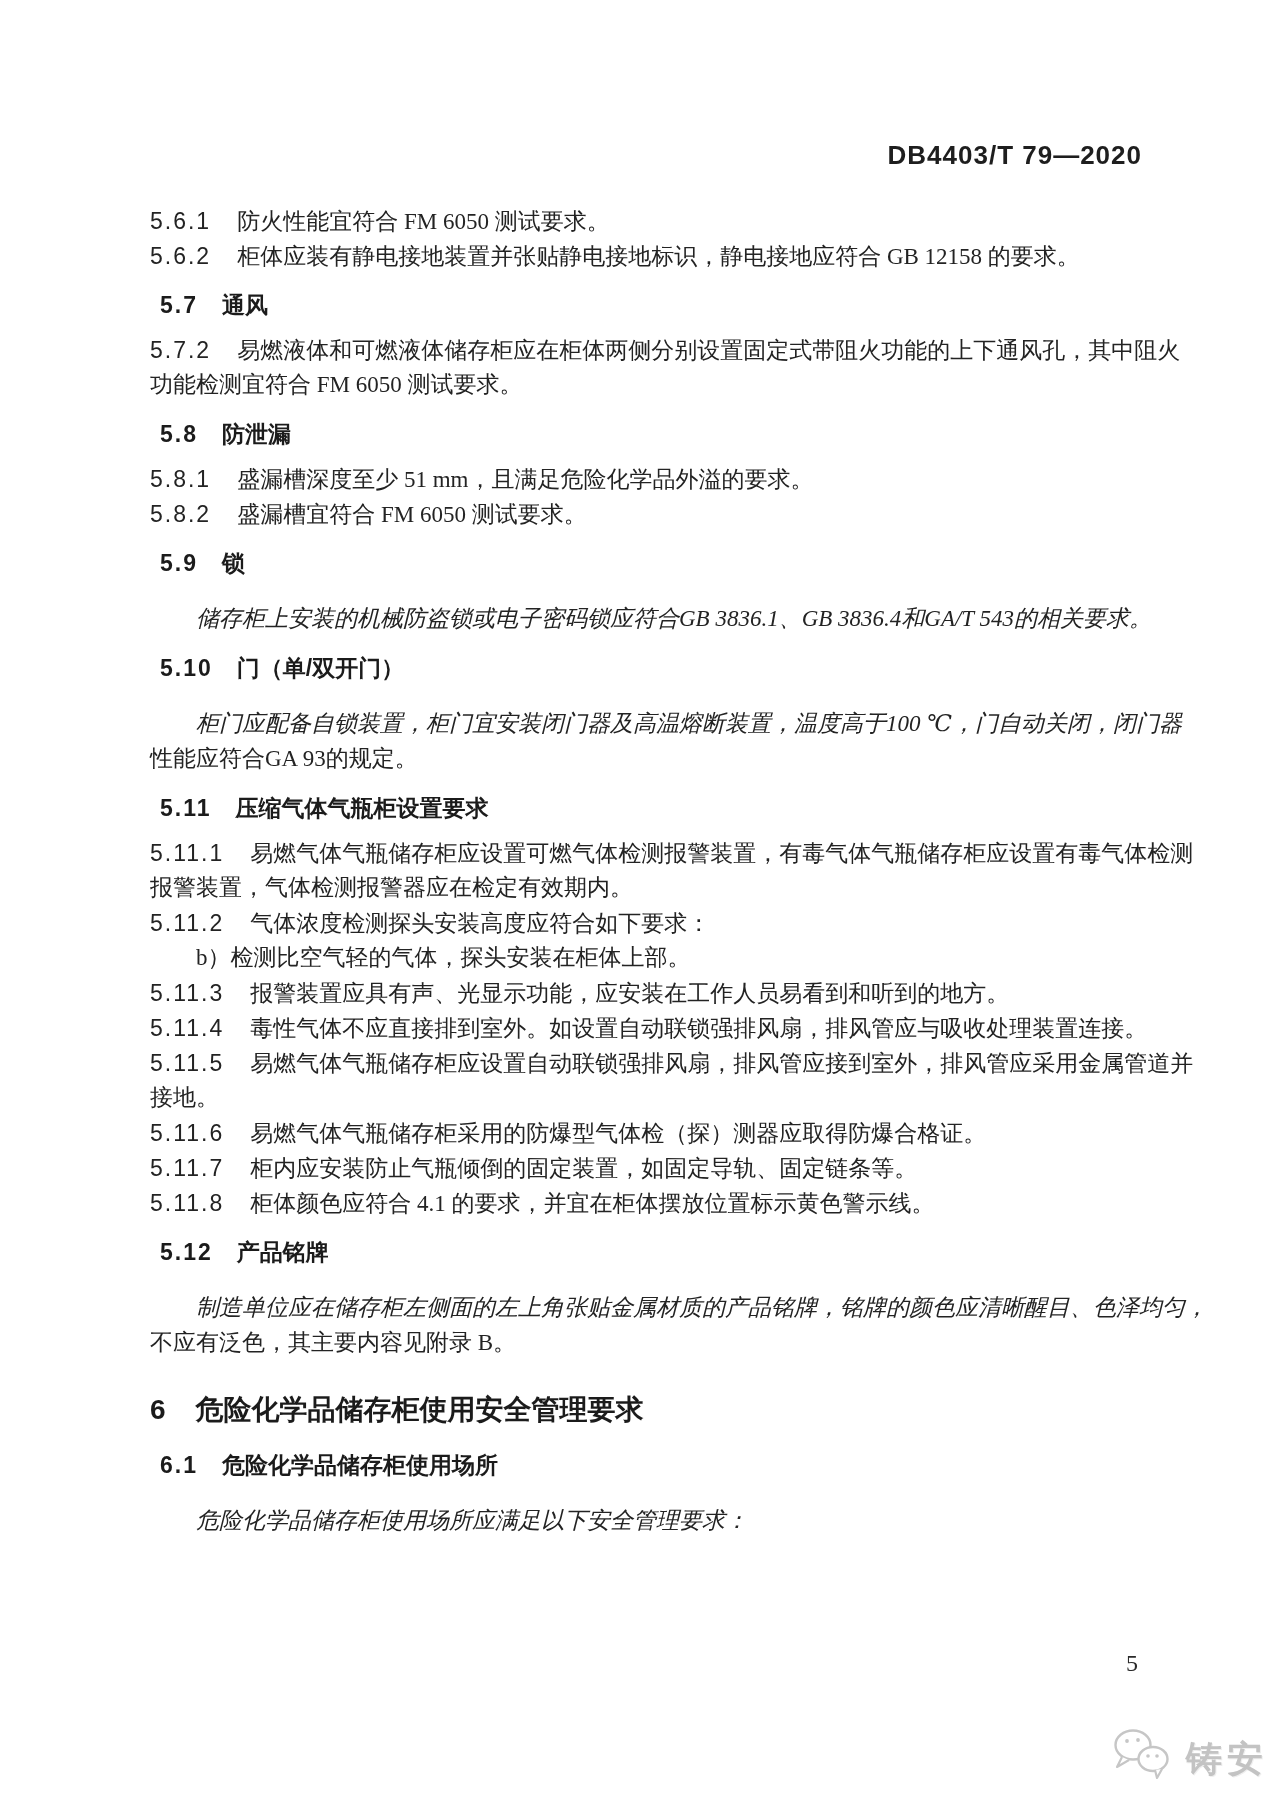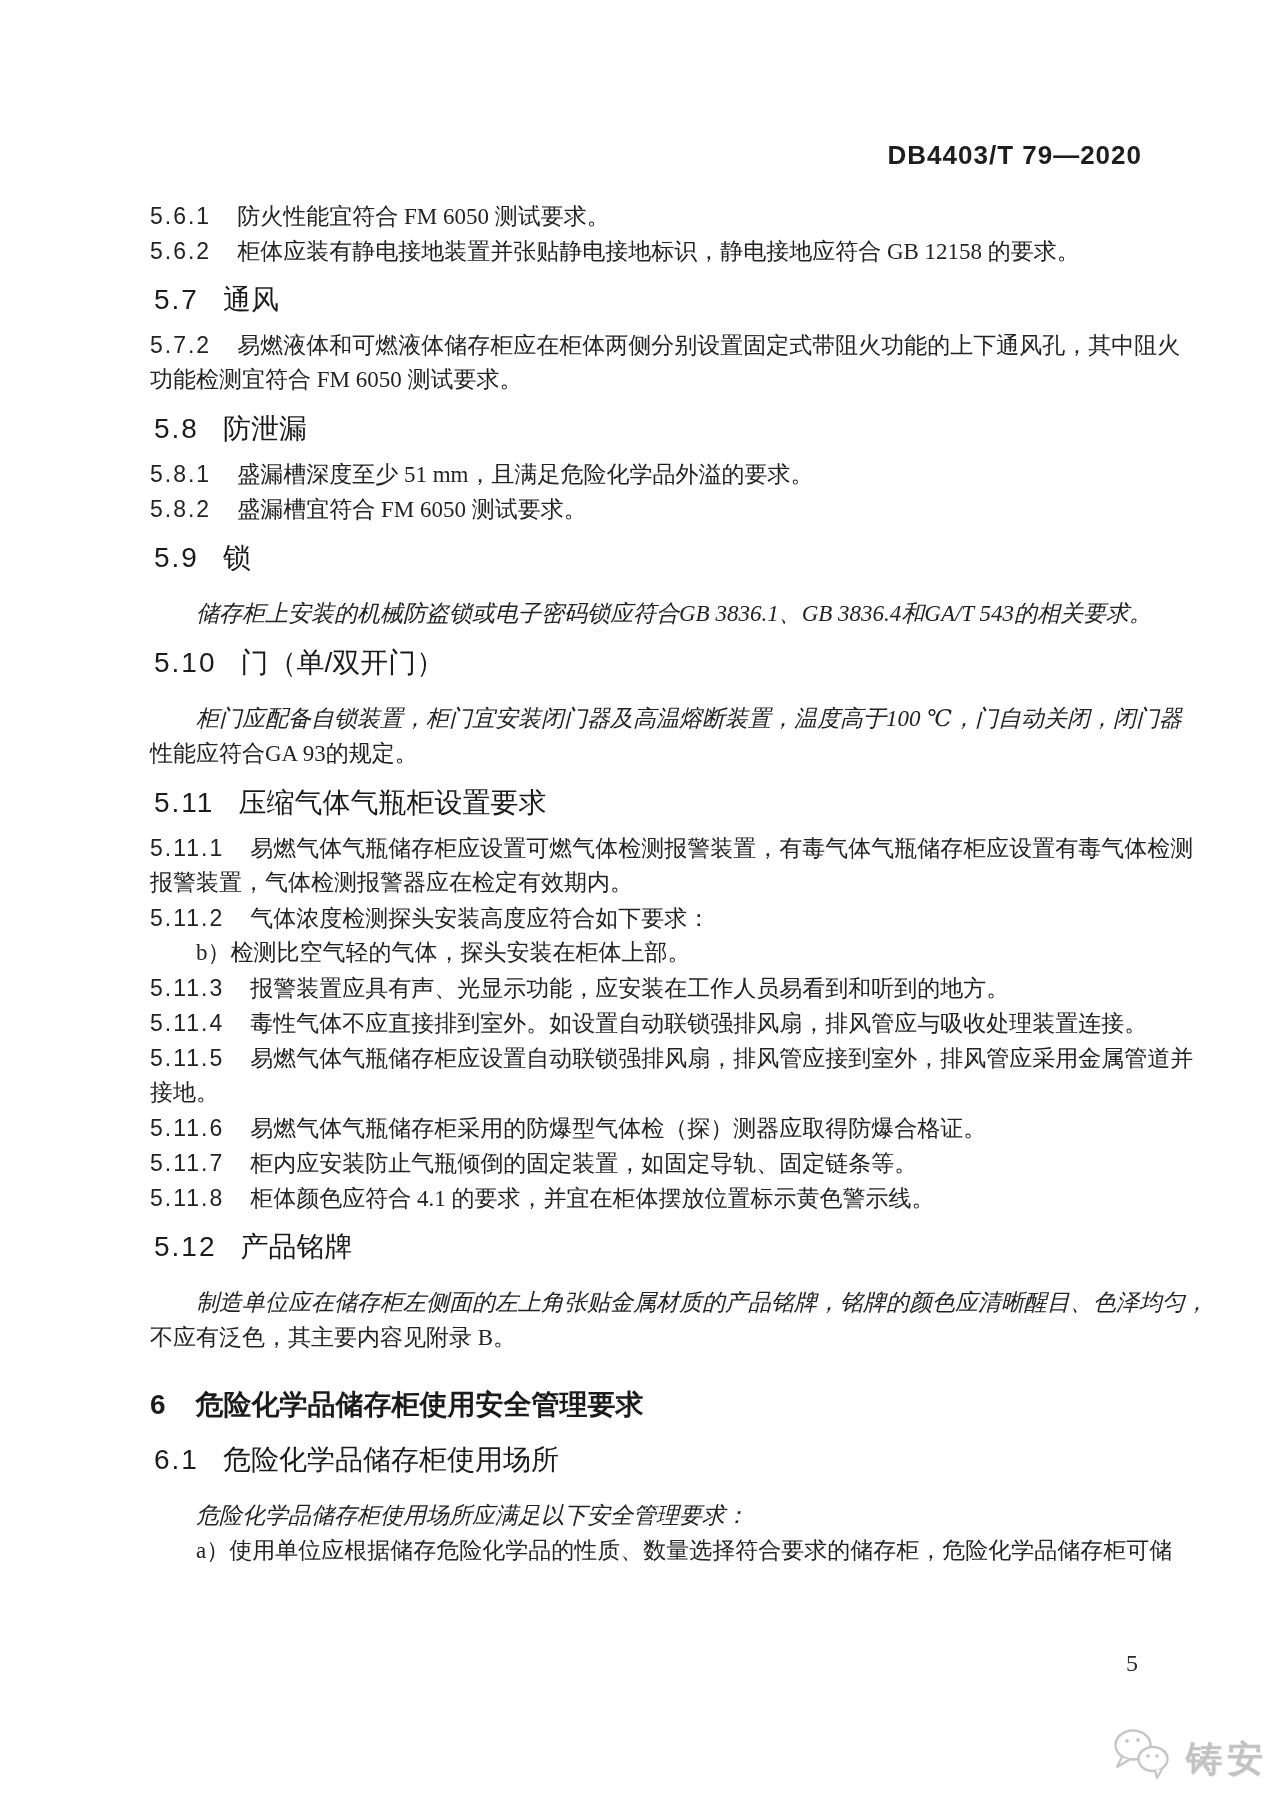--- a/index.html
+++ b/index.html
@@ -24,36 +24,36 @@
     color: #1e1e1e;
   }
   .doc-body {
     position: absolute;
     left: 150px;
     top: 200px;
     width: 1000px;
   }
   .line {
     font-size: 23px;
-    line-height: 32px;
+    line-height: 42px;
     height: 35px;
     white-space: nowrap;
     color: #232323;
   }
   .line .num {
     display: inline-block;
     font-family: "Liberation Sans", "DejaVu Sans", sans-serif;
     letter-spacing: 2px;
     margin-right: 26px;
   }
   .line.heading {
     font-family: "Liberation Sans", "DejaVu Sans", sans-serif;
-    font-weight: normal;
-    font-size: 28px;
-    margin: 14px 0 10px 4px;
+    font-weight: bold;
+    font-size: 23px;
+    margin: 14px 0 10px 10px;
     color: #1b1b1b;
   }
   .line.heading .num { margin-right: 24px; letter-spacing: 2px; }
   .line.chapter {
     font-family: "Liberation Sans", "DejaVu Sans", sans-serif;
     font-weight: bold;
     font-size: 28px;
     margin: 32px 0 20px 0;
     color: #1b1b1b;
   }
@@ -117,21 +117,20 @@
       <div class="line cont"><span class="txt">接地。</span></div>
       <div class="line clause"><span class="num">5.11.6</span><span class="txt">易燃气体气瓶储存柜采用的防爆型气体检（探）测器应取得防爆合格证。</span></div>
       <div class="line clause"><span class="num">5.11.7</span><span class="txt">柜内应安装防止气瓶倾倒的固定装置，如固定导轨、固定链条等。</span></div>
       <div class="line clause"><span class="num">5.11.8</span><span class="txt">柜体颜色应符合 4.1 的要求，并宜在柜体摆放位置标示黄色警示线。</span></div>
       <div class="line heading"><span class="num">5.12</span><span class="txt">产品铭牌</span></div>
       <div class="line para"><span class="txt">制造单位应在储存柜左侧面的左上角张贴金属材质的产品铭牌，铭牌的颜色应清晰醒目、色泽均匀，</span></div>
       <div class="line cont"><span class="txt">不应有泛色，其主要内容见附录 B。</span></div>
       <div class="line chapter"><span class="num">6</span><span class="txt">危险化学品储存柜使用安全管理要求</span></div>
       <div class="line heading"><span class="num">6.1</span><span class="txt">危险化学品储存柜使用场所</span></div>
       <div class="line para"><span class="txt">危险化学品储存柜使用场所应满足以下安全管理要求：</span></div>
-      <div class="line item"><span class="txt">a）使用单位应根据储存危险化学品的性质、数量选择符合要求的储存柜，危险化学品储存柜可储</span></div>
     </div>
 
   <div class="page-number">5</div>
 
   <div class="watermark">
     <span>
       <svg width="64" height="54" viewBox="0 0 64 54" fill="none">
 
         <ellipse cx="23" cy="19" rx="17.5" ry="14.5" fill="#ffffff" stroke="#c6c6c6" stroke-width="2.4"></ellipse>
         <path d="M12 31 L7 41 L19 34" fill="#ffffff" stroke="#c6c6c6" stroke-width="2.2" stroke-linejoin="round"></path>

